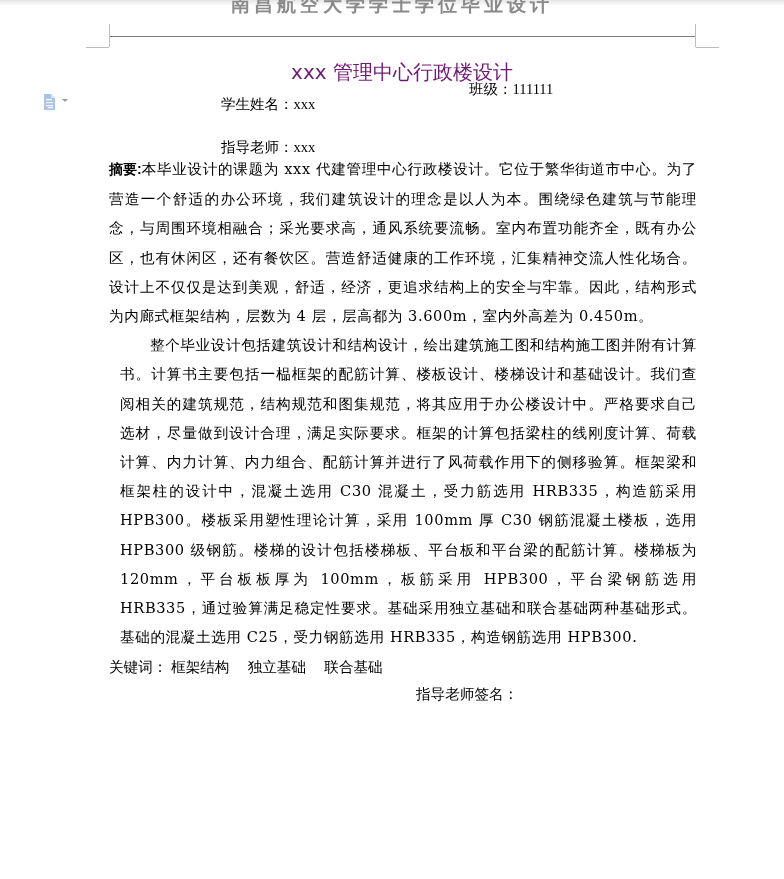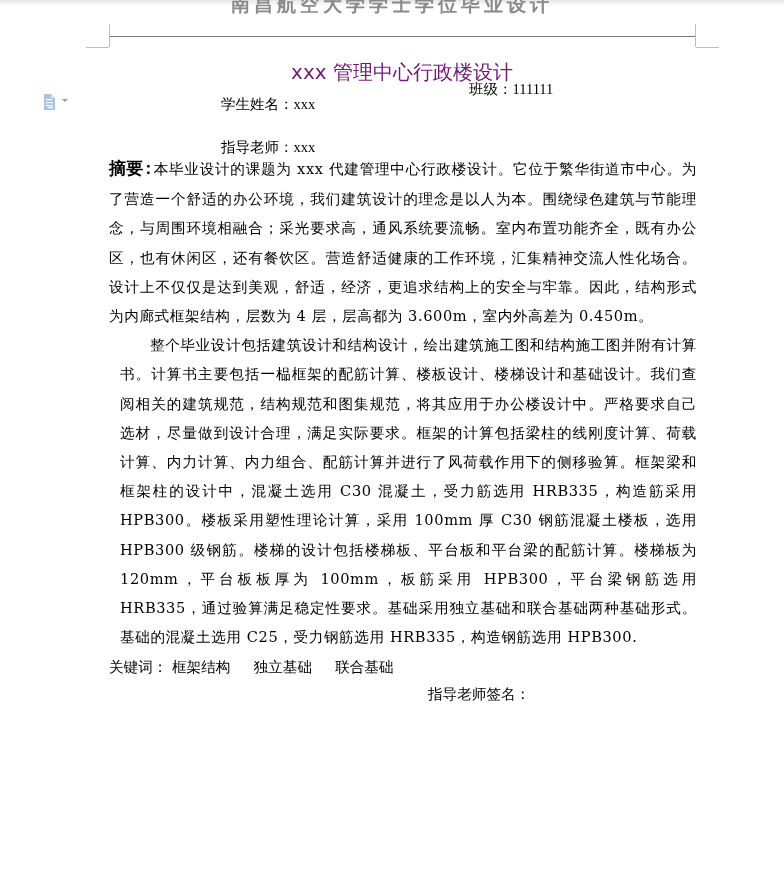--- a/index.html
+++ b/index.html
@@ -82,38 +82,38 @@
     letter-spacing: 0.6px;
   }
   .abstract p {
     margin: 0;
   }
   .abstract .indent {
     text-indent: 30px;
     margin-left: 11px;
   }
   .abs-label {
-    font-family: Liberation Mono, monospace;
+    font-family: Liberation Sans, sans-serif;
     font-weight: bold;
-    font-size: 17px;
+    font-size: 14px;
     letter-spacing: 0;
   }
   .keywords {
     position: absolute;
     left: 109px; top: 655px;
     font-size: 14.6px;
     line-height: 24px;
     white-space: pre;
+    font-family: Liberation Serif, serif;
   }
   .signature {
     position: absolute;
     left: 416px; top: 682px;
     font-size: 14.6px;
     line-height: 24px;
-    margin-left: 12px;
   }
 </style>
 </head>
 <body>
 
 <div class="top-shadow"></div>
 
 <div class="header-text">南昌航空大学学士学位毕业设计</div>
 <div class="header-rule"></div>
 

